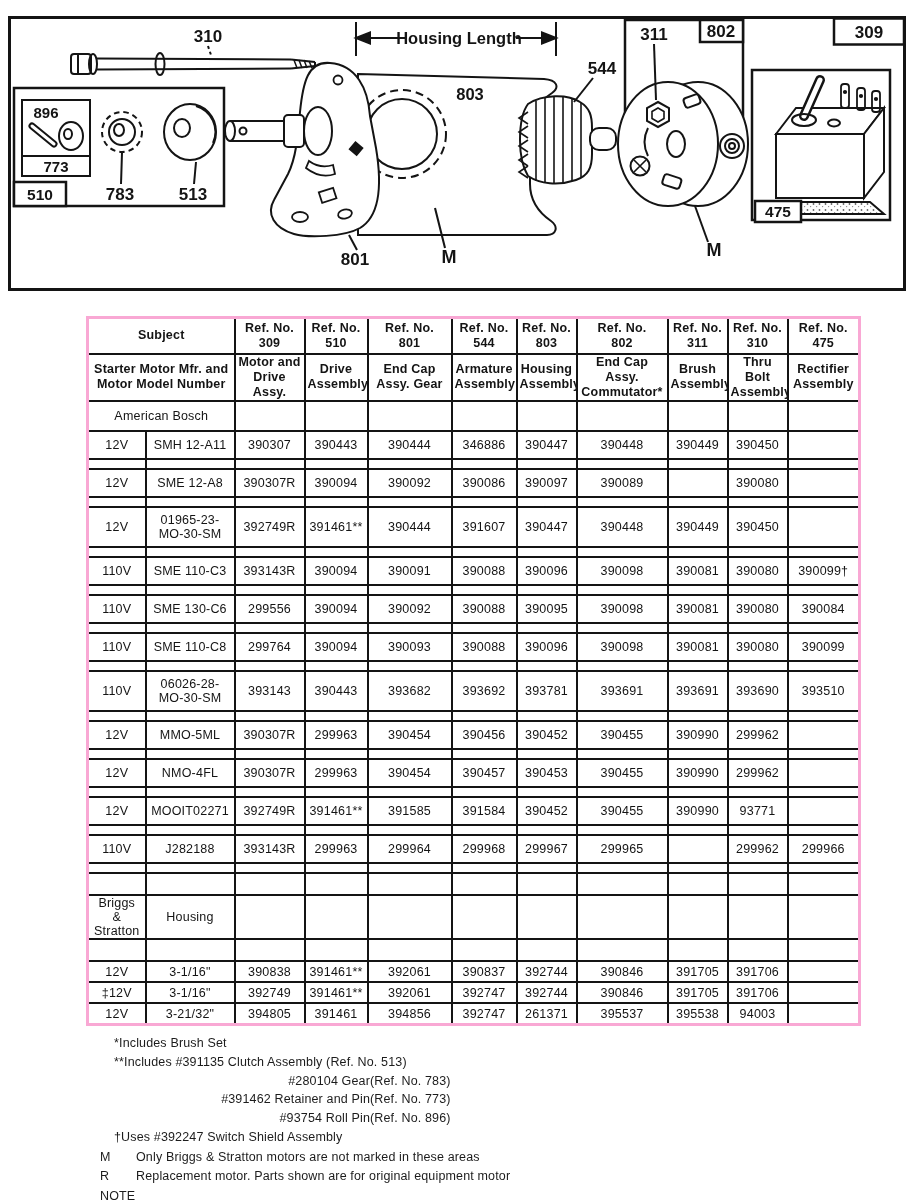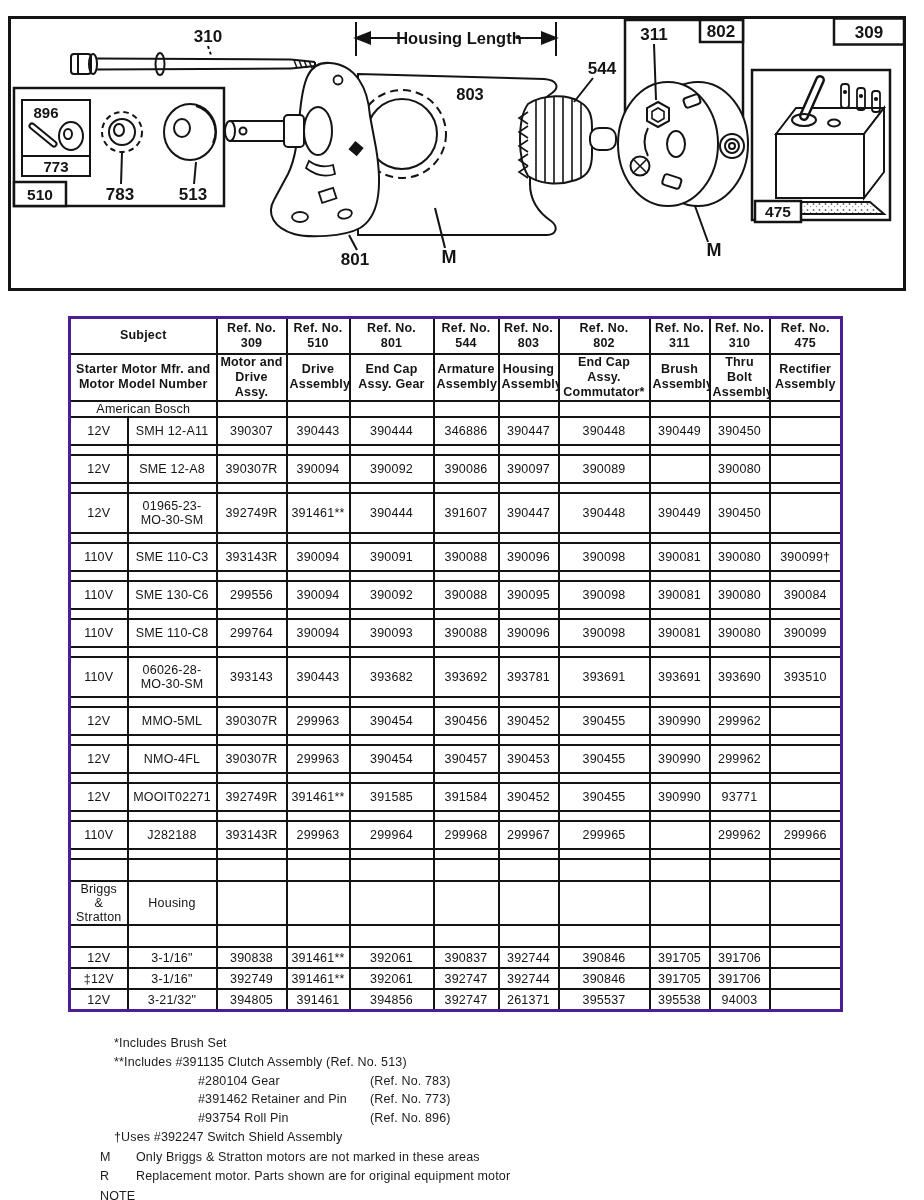--- a/index.html
+++ b/index.html
@@ -3,38 +3,38 @@
 <meta charset="utf-8">
 <style>
   html,body{margin:0;padding:0;}
   body{
     width:924px;height:1200px;position:relative;background:#ffffff;
     font-family:"Liberation Sans","DejaVu Sans",sans-serif;color:#141414;
   }
   #diagram{position:absolute;left:8px;top:16px;}
   #diagram text{font-family:"Liberation Sans","DejaVu Sans",sans-serif;fill:#141414;font-weight:600;}
   #table-wrap{position:absolute;left:68px;top:316px;}
-  table.parts{border-collapse:collapse;table-layout:fixed;width:772px;border:3px solid #4c1d95;}
+  table.parts{border-collapse:collapse;table-layout:fixed;width:772px;border:3px solid #f9a8d4;margin-left:18px;}
   table.parts th,table.parts td{
     border:2px solid #141414;font-size:12.5px;padding:0 2px;text-align:center;
     overflow:hidden;letter-spacing:.2px;
   }
   table.parts th{font-weight:700;line-height:1.22;}
   table.parts td{font-weight:500;}
   tr.h1{height:36px} tr.h2{height:36px}
-  tr.sec{height:16px} tr.sec2{height:40px}
+  tr.sec{height:30px} tr.sec2{height:40px}
   tr.data{height:28px} tr.data.tall{height:40px} tr.data.compact{height:21px}
   tr.sp{height:10px} tr.sp.tall{height:22px}
   td.model,td.sec-label,td.sec-l{white-space:pre-line;text-align:left;padding-left:6px;}
   td.sec-label{font-weight:500;}
   #footnotes{position:absolute;left:100px;top:1034px;width:800px;}
   .fn{font-size:12.5px;font-weight:500;line-height:1.5;color:#1c1c1c;letter-spacing:.15px;}
   .fn.i1{margin-left:14px}.fn.i2{margin-left:98px}
   .fn .tag{display:inline-block;min-width:36px;}
-  .fn.i2 .part{display:inline-block;min-width:172px;}
+  .fn.i2 .part{display:inline-block;min-width:172px;text-align:right;}
   .fn.mr{margin-top:1px;}
 </style>
 </head>
 <body>
 
 <svg id="diagram" width="898" height="276" viewBox="0 0 898 276">
   <defs>
     <pattern id="speck" width="6" height="6" patternUnits="userSpaceOnUse">
       <circle cx="1.5" cy="2" r="0.9" fill="#666"></circle>
       <circle cx="4.6" cy="4.6" r="0.7" fill="#888"></circle>

